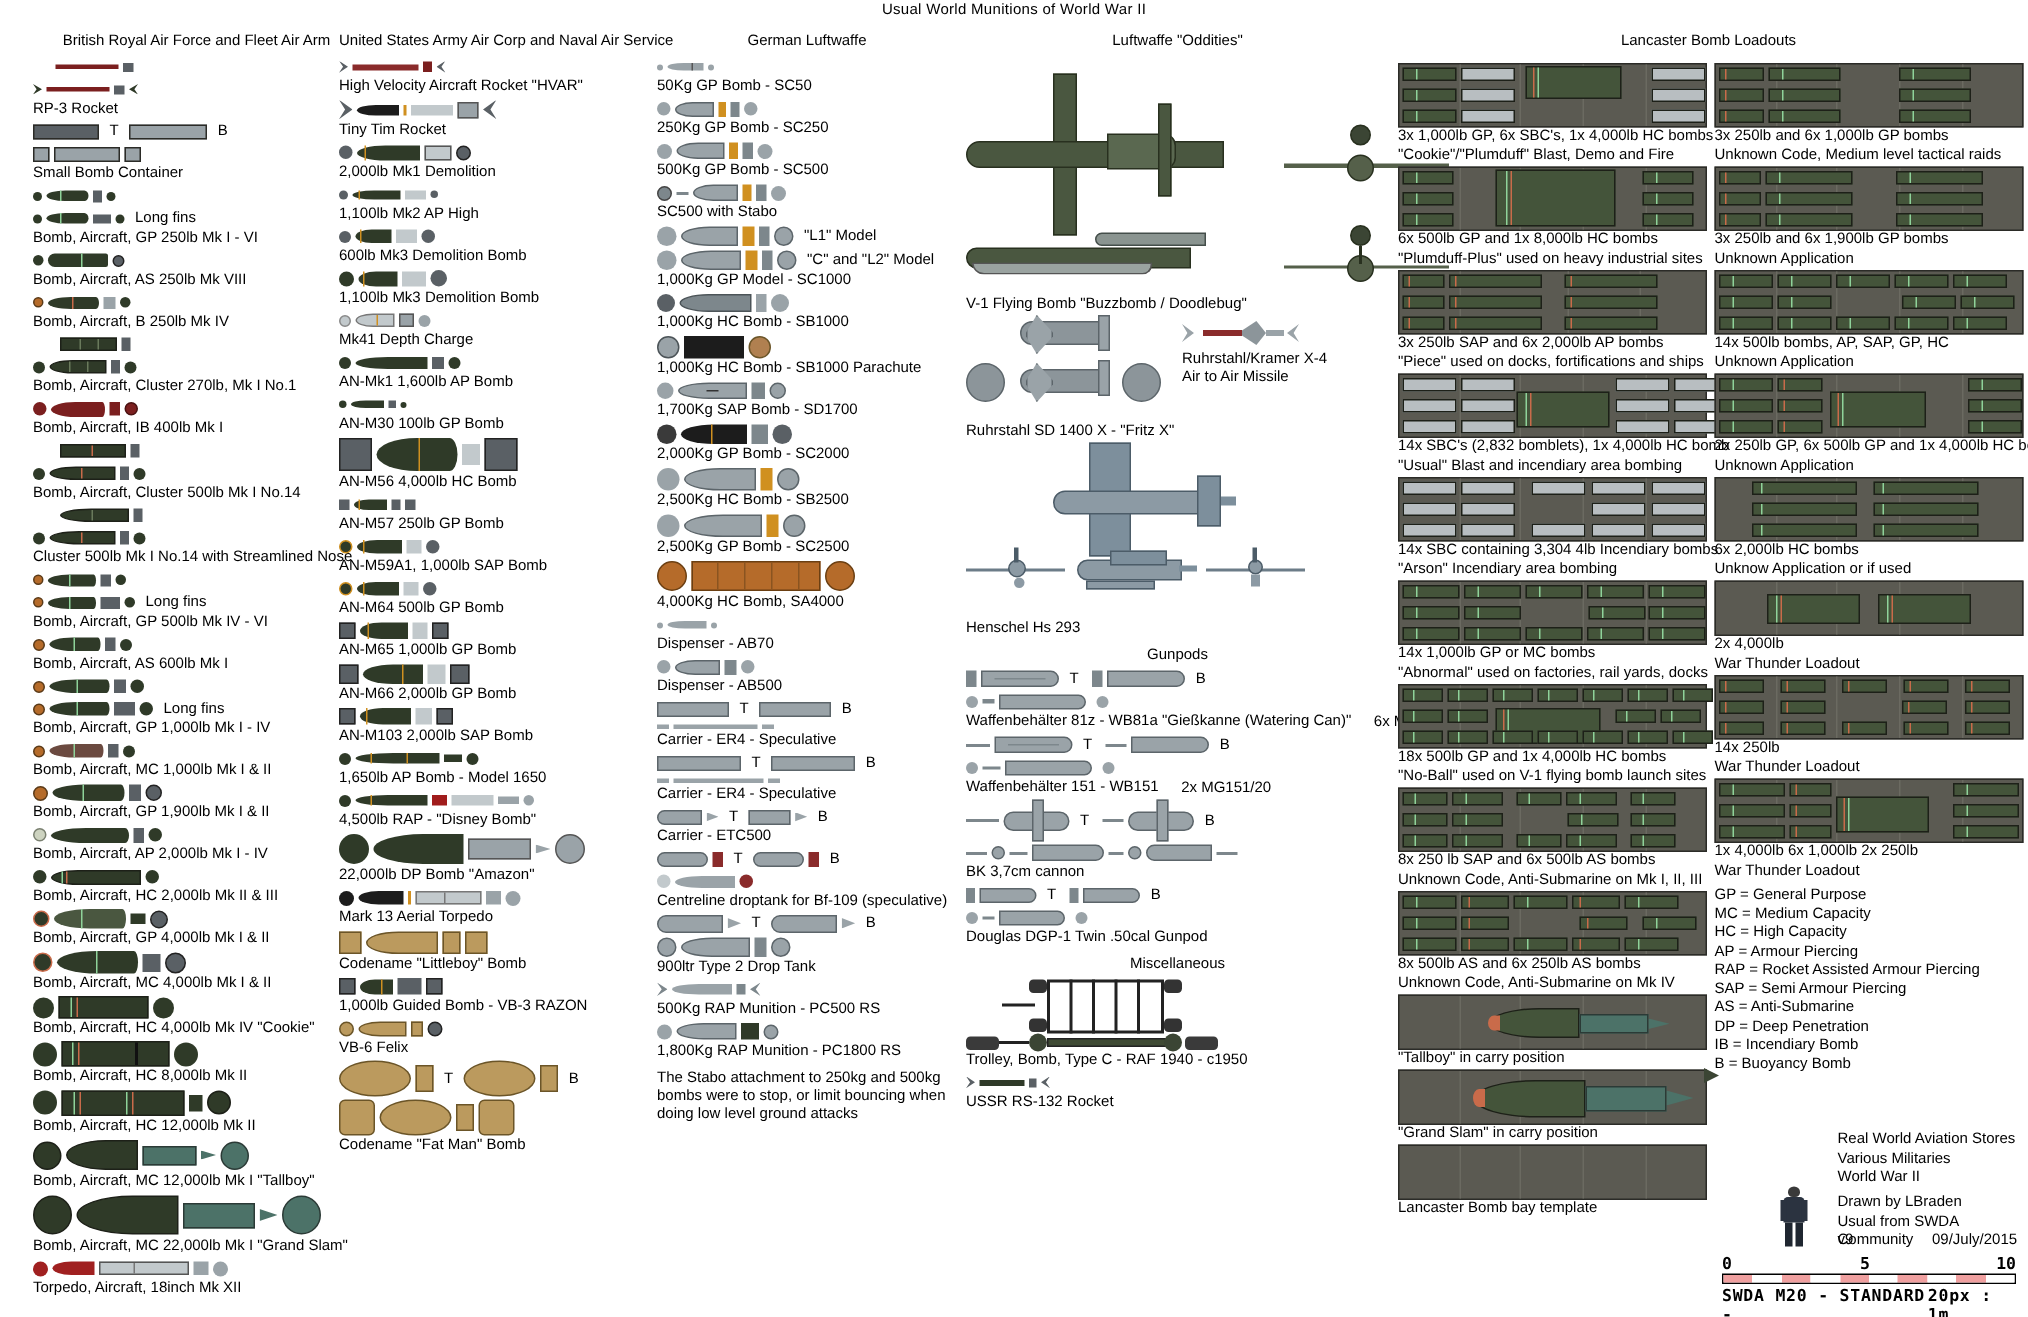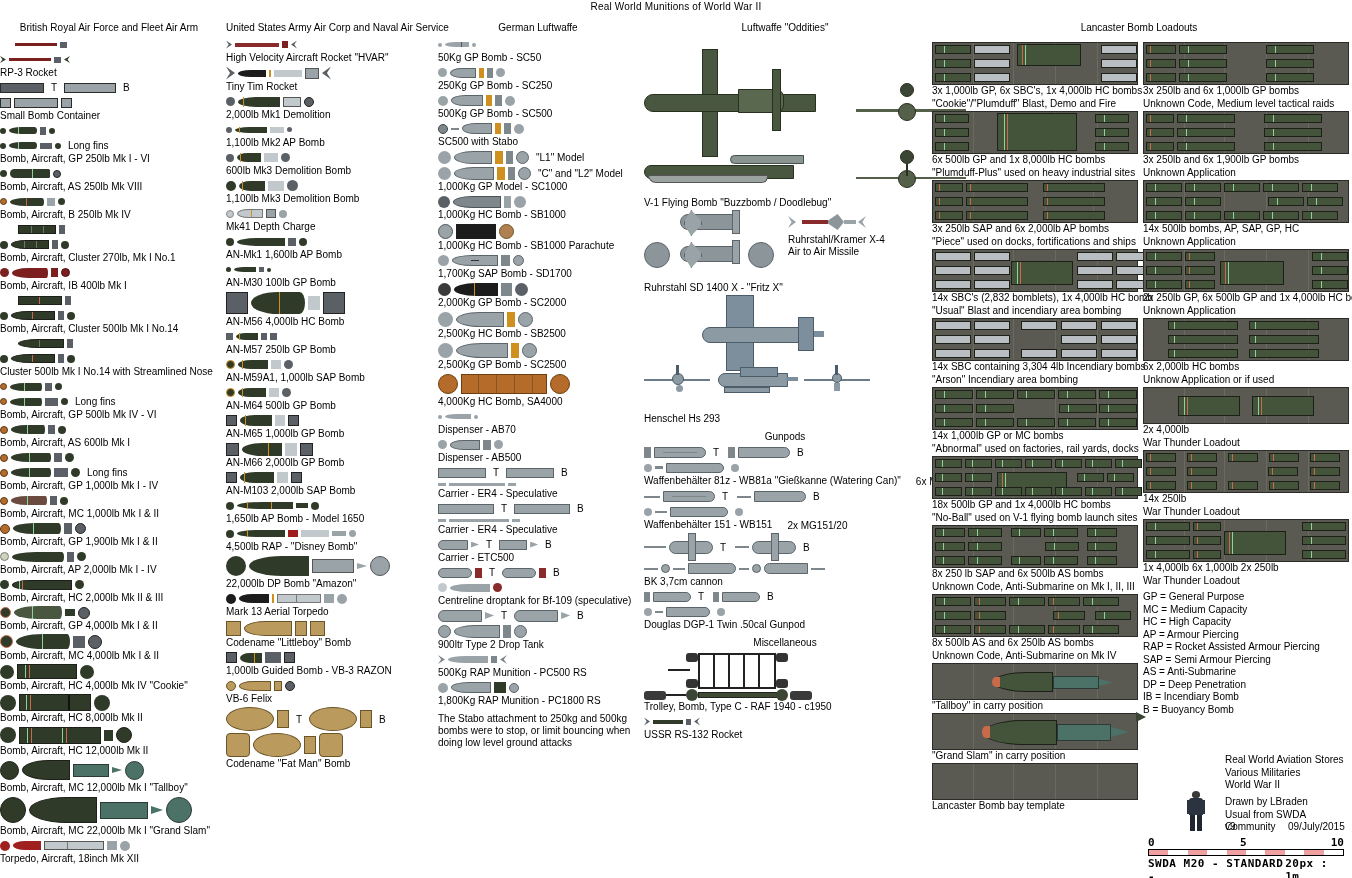--- a/index.html
+++ b/index.html
@@ -116,23 +116,23 @@
   .sb-cap { font-size: 11px; font-weight: bold; letter-spacing: 0.5px;
             font-family: "DejaVu Sans Mono", monospace; margin-top: 1px;
             display: flex; justify-content: space-between; }
 
   
   .person { position: absolute; }
 </style>
 </head>
 <body>
 
-<div id="page-title">Real World Munitions of World War II</div>
-
-<div class="col" id="col-raf" style="left:0; width:218px;">
+<div id="page-title">Usual World Munitions of World War II</div>
+
+<div class="col" id="col-raf" style="left:22px; width:218px;">
   <div class="col-head">British Royal Air Force and Fleet Air Arm</div>
 
   <div class="entry">
     <div class="rowart">
       <div style="width:12px"></div>
       <div class="body c-red" style="width:42px;height:3px;"></div>
       <div class="body c-dkgrey" style="width:7px;height:6px;"></div>
     </div>
     <div class="rowart">
       <div class="body c-dkolive" style="width:6px;height:7px;clip-path:polygon(0 0,100% 50%,0 100%,40% 50%)"></div>
@@ -507,21 +507,21 @@
 
   <div class="entry">
     <div class="rowart">
       <div class="nose c-dkgrey" style="width:6px;height:6px;"></div>
       <div class="body c-dkolive" style="width:32px;height:6px;border-radius:45% 0 0 45%/50%;">
           <i class="band" style="left:4px;background:#d09020;"></i>
         </div>
       <div class="body c-ltgrey" style="width:14px;height:6px;"></div>
       <div class="nose c-dkgrey" style="width:5px;height:5px;"></div>
     </div>
-    <div class="caption">1,100lb Mk2 AP Bomb</div>
+    <div class="caption">1,100lb Mk2 AP High</div>
   </div>
 
   <div class="entry">
     <div class="rowart">
       <div class="nose c-dkgrey" style="width:8px;height:8px;"></div>
       <div class="body c-dkolive" style="width:24px;height:9px;border-radius:45% 0 0 45%/50%;">
           <i class="band" style="left:3px;background:#d09020;"></i>
         </div>
       <div class="body c-ltgrey" style="width:14px;height:9px;"></div>
       <div class="nose c-dkgrey" style="width:9px;height:9px;"></div>

